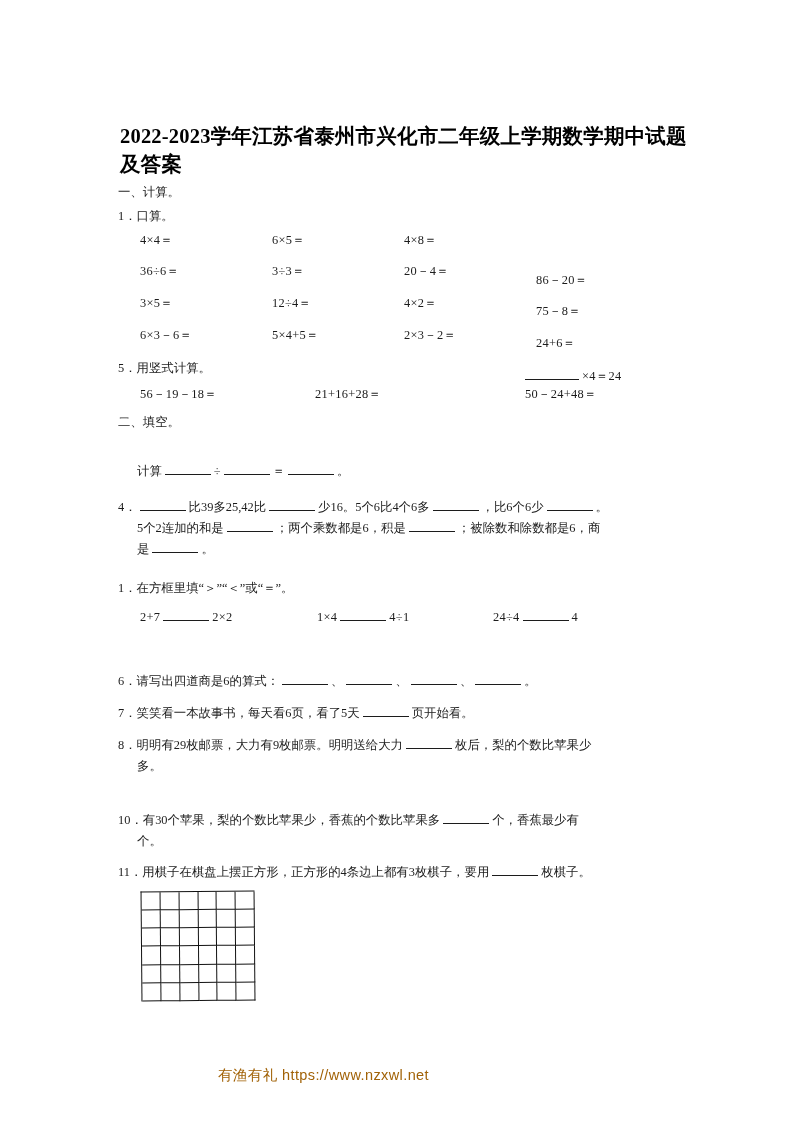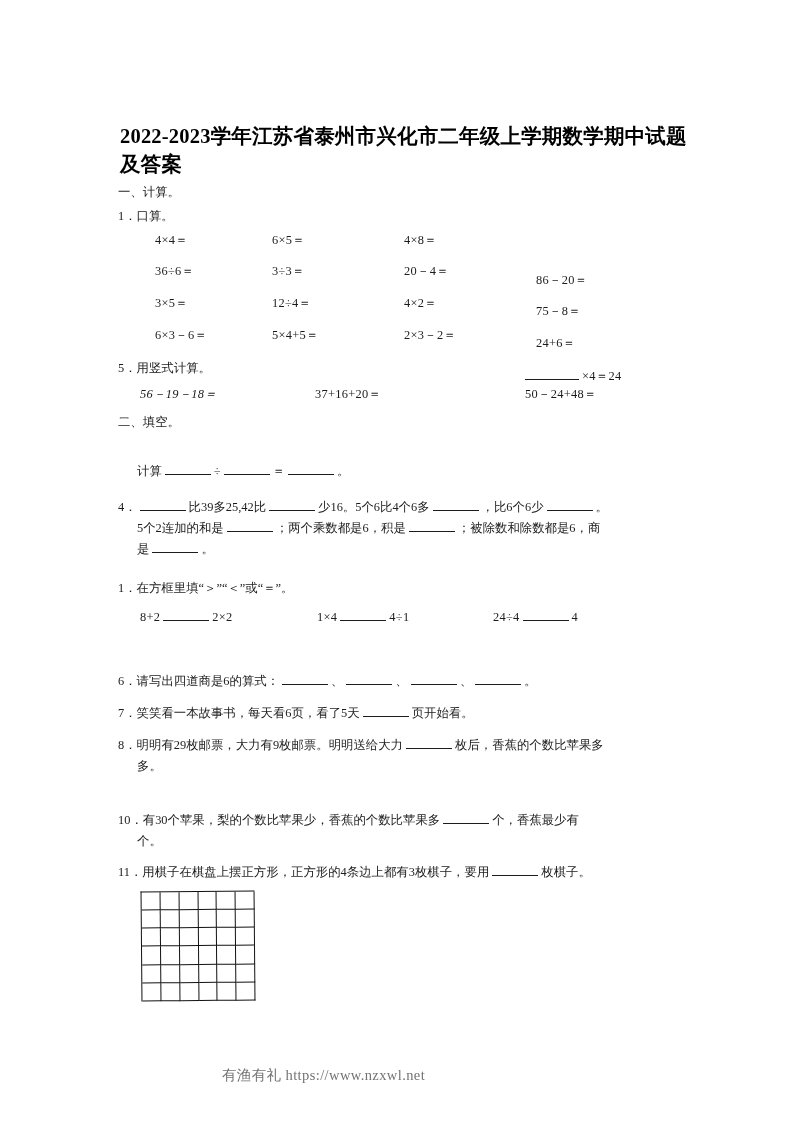--- a/index.html
+++ b/index.html
@@ -79,27 +79,27 @@
     height: 21px;
     font-size: 12.4px;
     color: #1c1c1c;
   }
   .cell {
     position: absolute;
     white-space: nowrap;
     font-size: 12.4px;
     letter-spacing: 0.3px;
   }
-  .c1 { left: 140px; margin-left: 15px; }
+  .c1 { left: 140px; }
   .c2 { left: 272px; }
   .c3 { left: 404px; }
   .c4 { left: 536px; margin-top: 40px; }
 
   .vrow { position: absolute; left: 0; width: 793px; height: 21px; }
-  .v1 { left: 140px; font-style: italic; }
+  .v1 { left: 140px; }
   .v2 { left: 315px; }
   .v3 { left: 525px; }
 
   
   .cmp1 { left: 140px; }
   .cmp2 { left: 317px; }
   .cmp3 { left: 493px; }
 
   
   .grid-fig {
@@ -123,22 +123,22 @@
   }
 
   
   .footer {
     position: absolute;
     left: 0;
     top: 1066px;
     width: 647px;
     text-align: center;
     font-size: 14.5px;
-    color: #737373;
-    font-family: Liberation Serif, serif;
+    color: #a16207;
+    font-family: Liberation Sans, sans-serif;
     letter-spacing: 0.4px;
   }
 </style>
 </head>
 <body>
 
 <div class="page">
 
   <div class="doc-title">2022-2023学年江苏省泰州市兴化市二年级上学期数学期中试题及答案</div>
 
@@ -167,21 +167,21 @@
   <div class="calcrow" style="top:327px">
     <span class="cell c1">6×3－6＝</span>
     <span class="cell c2">5×4+5＝</span>
     <span class="cell c3">2×3－2＝</span>
     <span class="cell c4" style="left:522px"><span class="bl bl-l"></span><span>×4＝24</span></span>
   </div>
 
   <div class="q" style="top:358px">5．用竖式计算。</div>
   <div class="vrow" style="top:386px">
     <span class="cell v1">56－19－18＝</span>
-    <span class="cell v2">37+16+20＝</span>
+    <span class="cell v2">21+16+28＝</span>
     <span class="cell v3">50－24+48＝</span>
   </div>
 
   <div class="sec-head" style="top:414px">二、填空。</div>
 
   <div class="cont" style="top:461px">
     <span>计算</span><span class="bl bl-m"></span><span>÷</span><span class="bl bl-m"></span><span>＝</span><span class="bl bl-m"></span><span>。</span>
   </div>
 
   <div class="q" style="top:497px">
@@ -189,35 +189,35 @@
   </div>
   <div class="cont" style="top:518px">
     <span>5个2连加的和是</span><span class="bl bl-m"></span><span>；两个乘数都是6，积是</span><span class="bl bl-m"></span><span>；被除数和除数都是6，商</span>
   </div>
   <div class="cont" style="top:539px">
     <span>是</span><span class="bl bl-m"></span><span>。</span>
   </div>
 
   <div class="q" style="top:578px">1．在方框里填“＞”“＜”或“＝”。</div>
   <div class="calcrow" style="top:608px">
-    <span class="cell cmp1"><span>8+2</span><span class="bl bl-m"></span><span>2×2</span></span>
+    <span class="cell cmp1"><span>2+7</span><span class="bl bl-m"></span><span>2×2</span></span>
     <span class="cell cmp2"><span>1×4</span><span class="bl bl-m"></span><span>4÷1</span></span>
     <span class="cell cmp3"><span>24÷4</span><span class="bl bl-m"></span><span>4</span></span>
   </div>
 
   <div class="q" style="top:671px">
     <span>6．</span><span>请写出四道商是6的算式：</span><span class="bl bl-m"></span><span>、</span><span class="bl bl-m"></span><span>、</span><span class="bl bl-m"></span><span>、</span><span class="bl bl-m"></span><span>。</span>
   </div>
 
   <div class="q" style="top:703px">
     <span>7．</span><span>笑笑看一本故事书，每天看6页，看了5天</span><span class="bl bl-m"></span><span>页开始看。</span>
   </div>
 
   <div class="q" style="top:735px">
-    <span>8．</span><span>明明有29枚邮票，大力有9枚邮票。明明送给大力</span><span class="bl bl-m"></span><span>枚后，香蕉的个数比苹果多</span>
+    <span>8．</span><span>明明有29枚邮票，大力有9枚邮票。明明送给大力</span><span class="bl bl-m"></span><span>枚后，梨的个数比苹果少</span>
   </div>
   <div class="cont" style="top:756px">多。</div>
 
 
   <div class="q" style="top:810px">
     <span>10．</span><span>有30个苹果，梨的个数比苹果少，香蕉的个数比苹果多</span><span class="bl bl-m"></span><span>个，香蕉最少有</span>
   </div>
   <div class="cont" style="top:831px">个。</div>
 
   <div class="q" style="top:862px">

